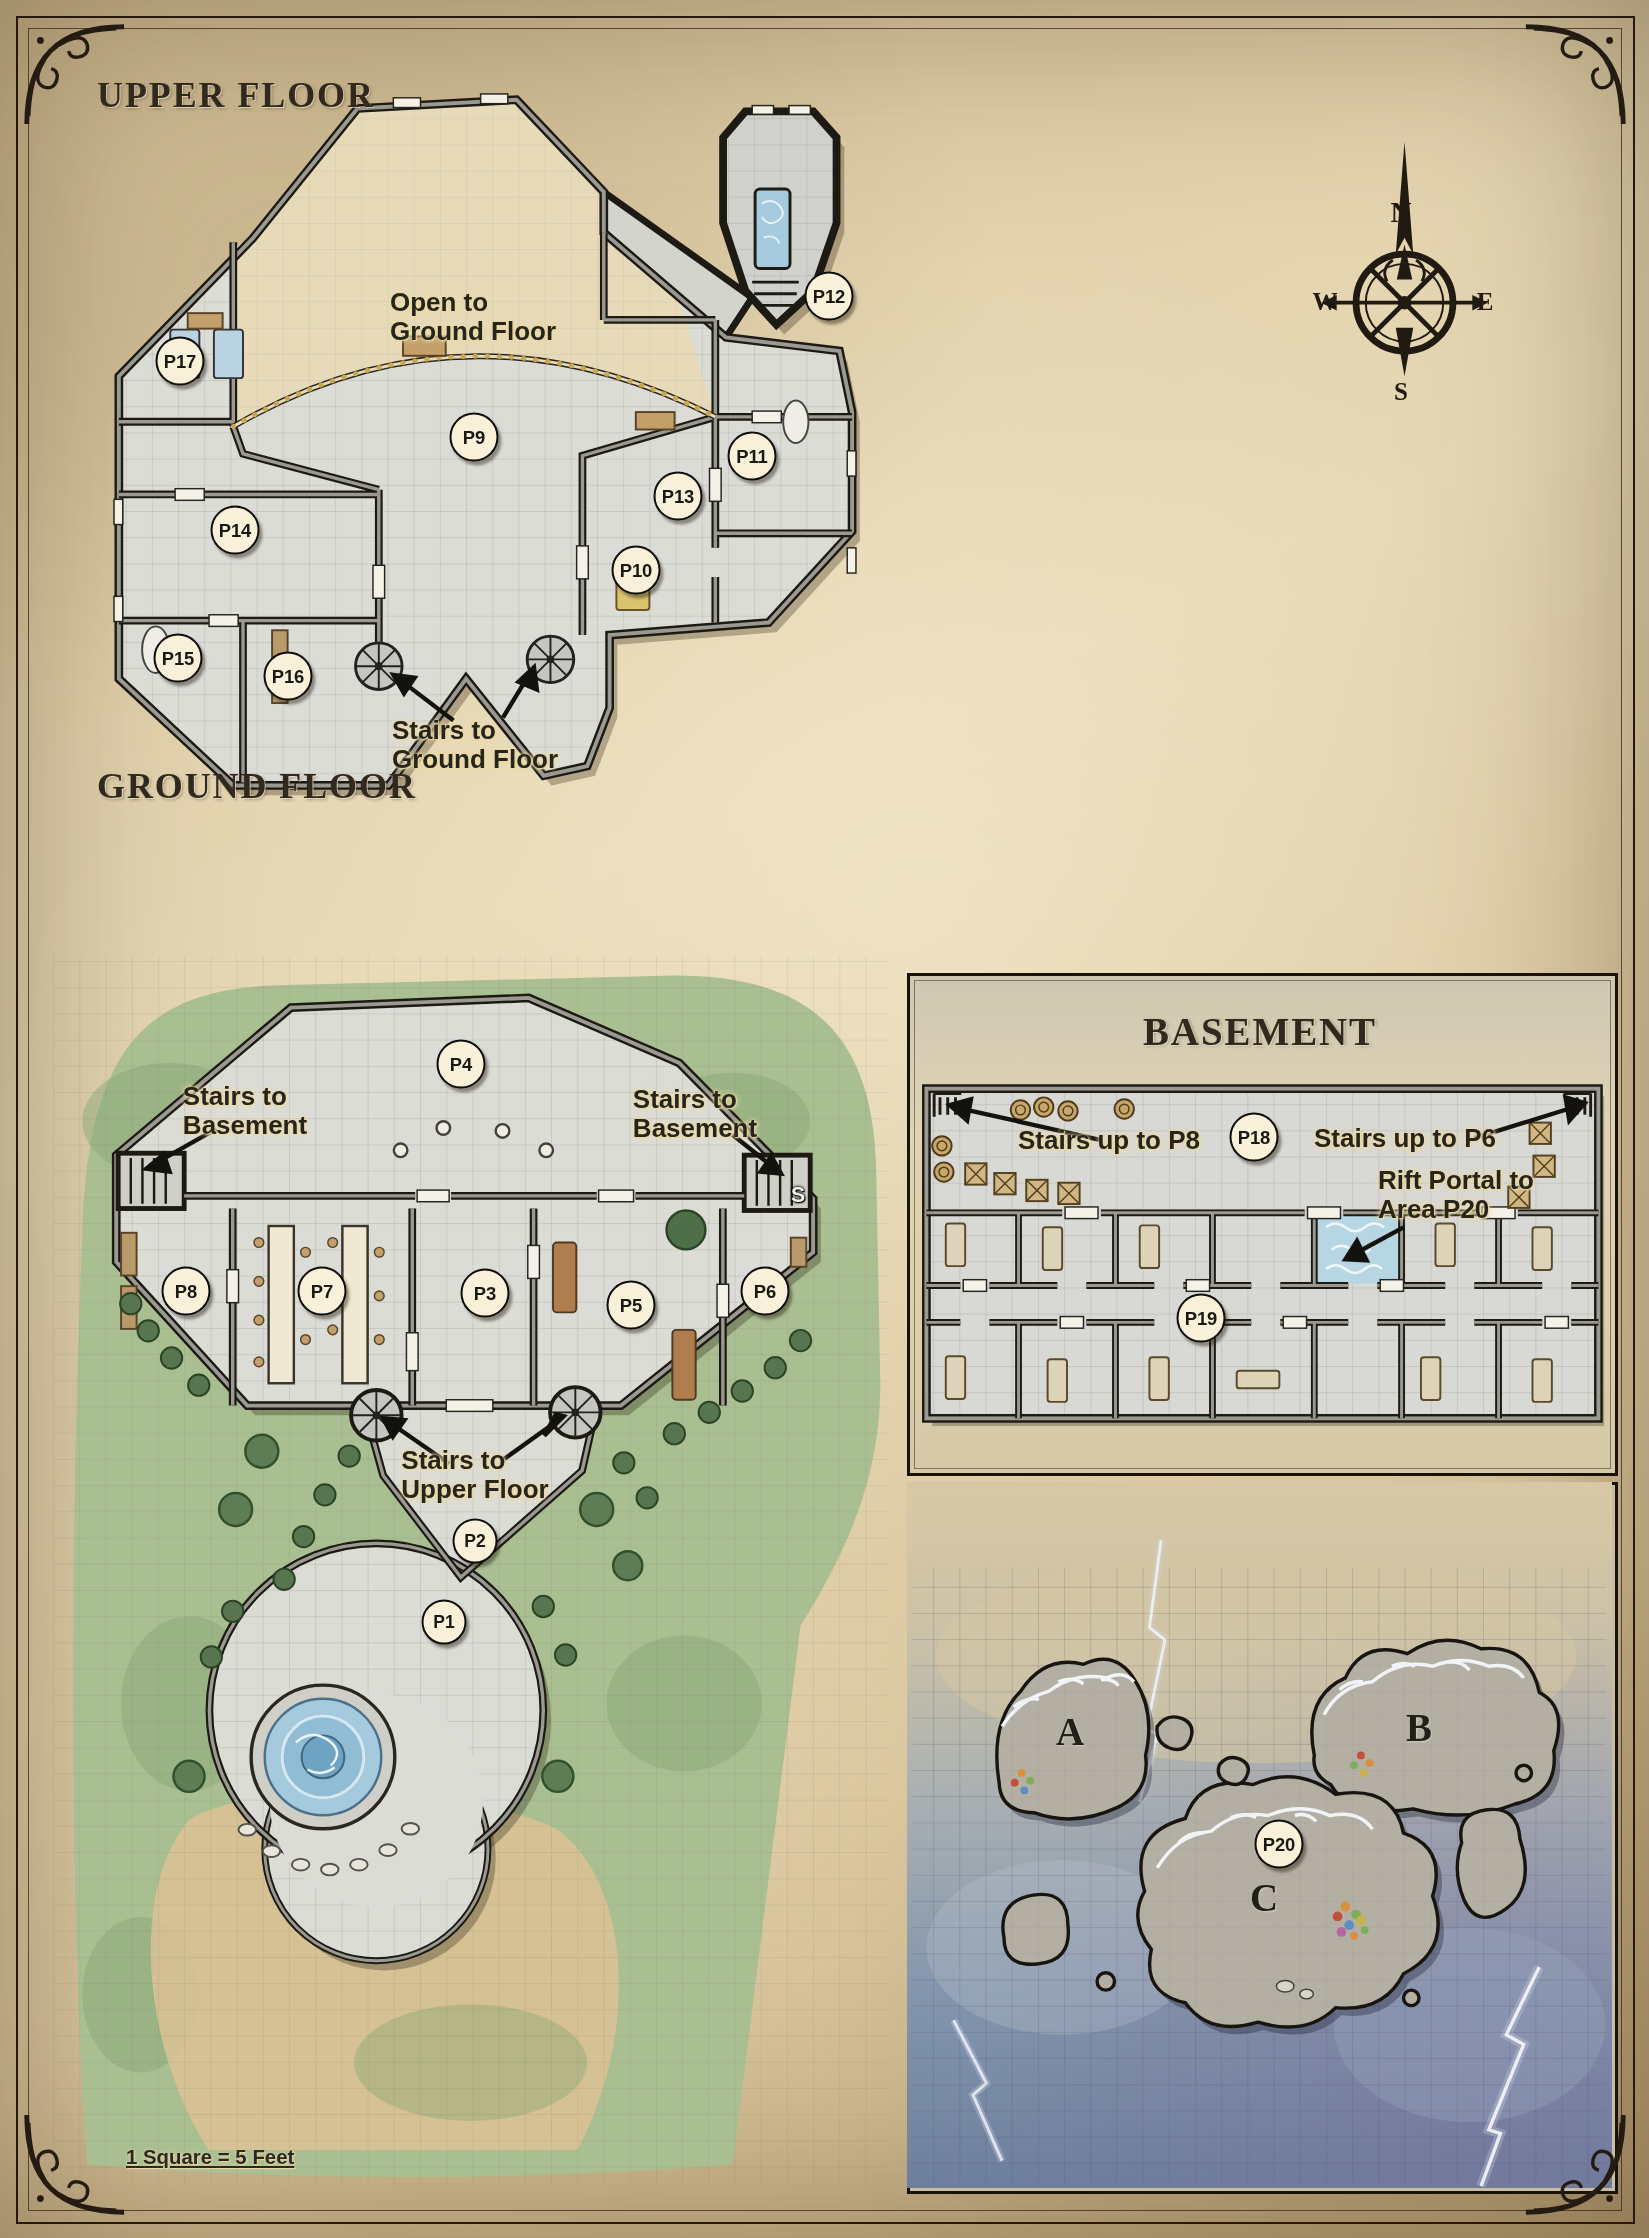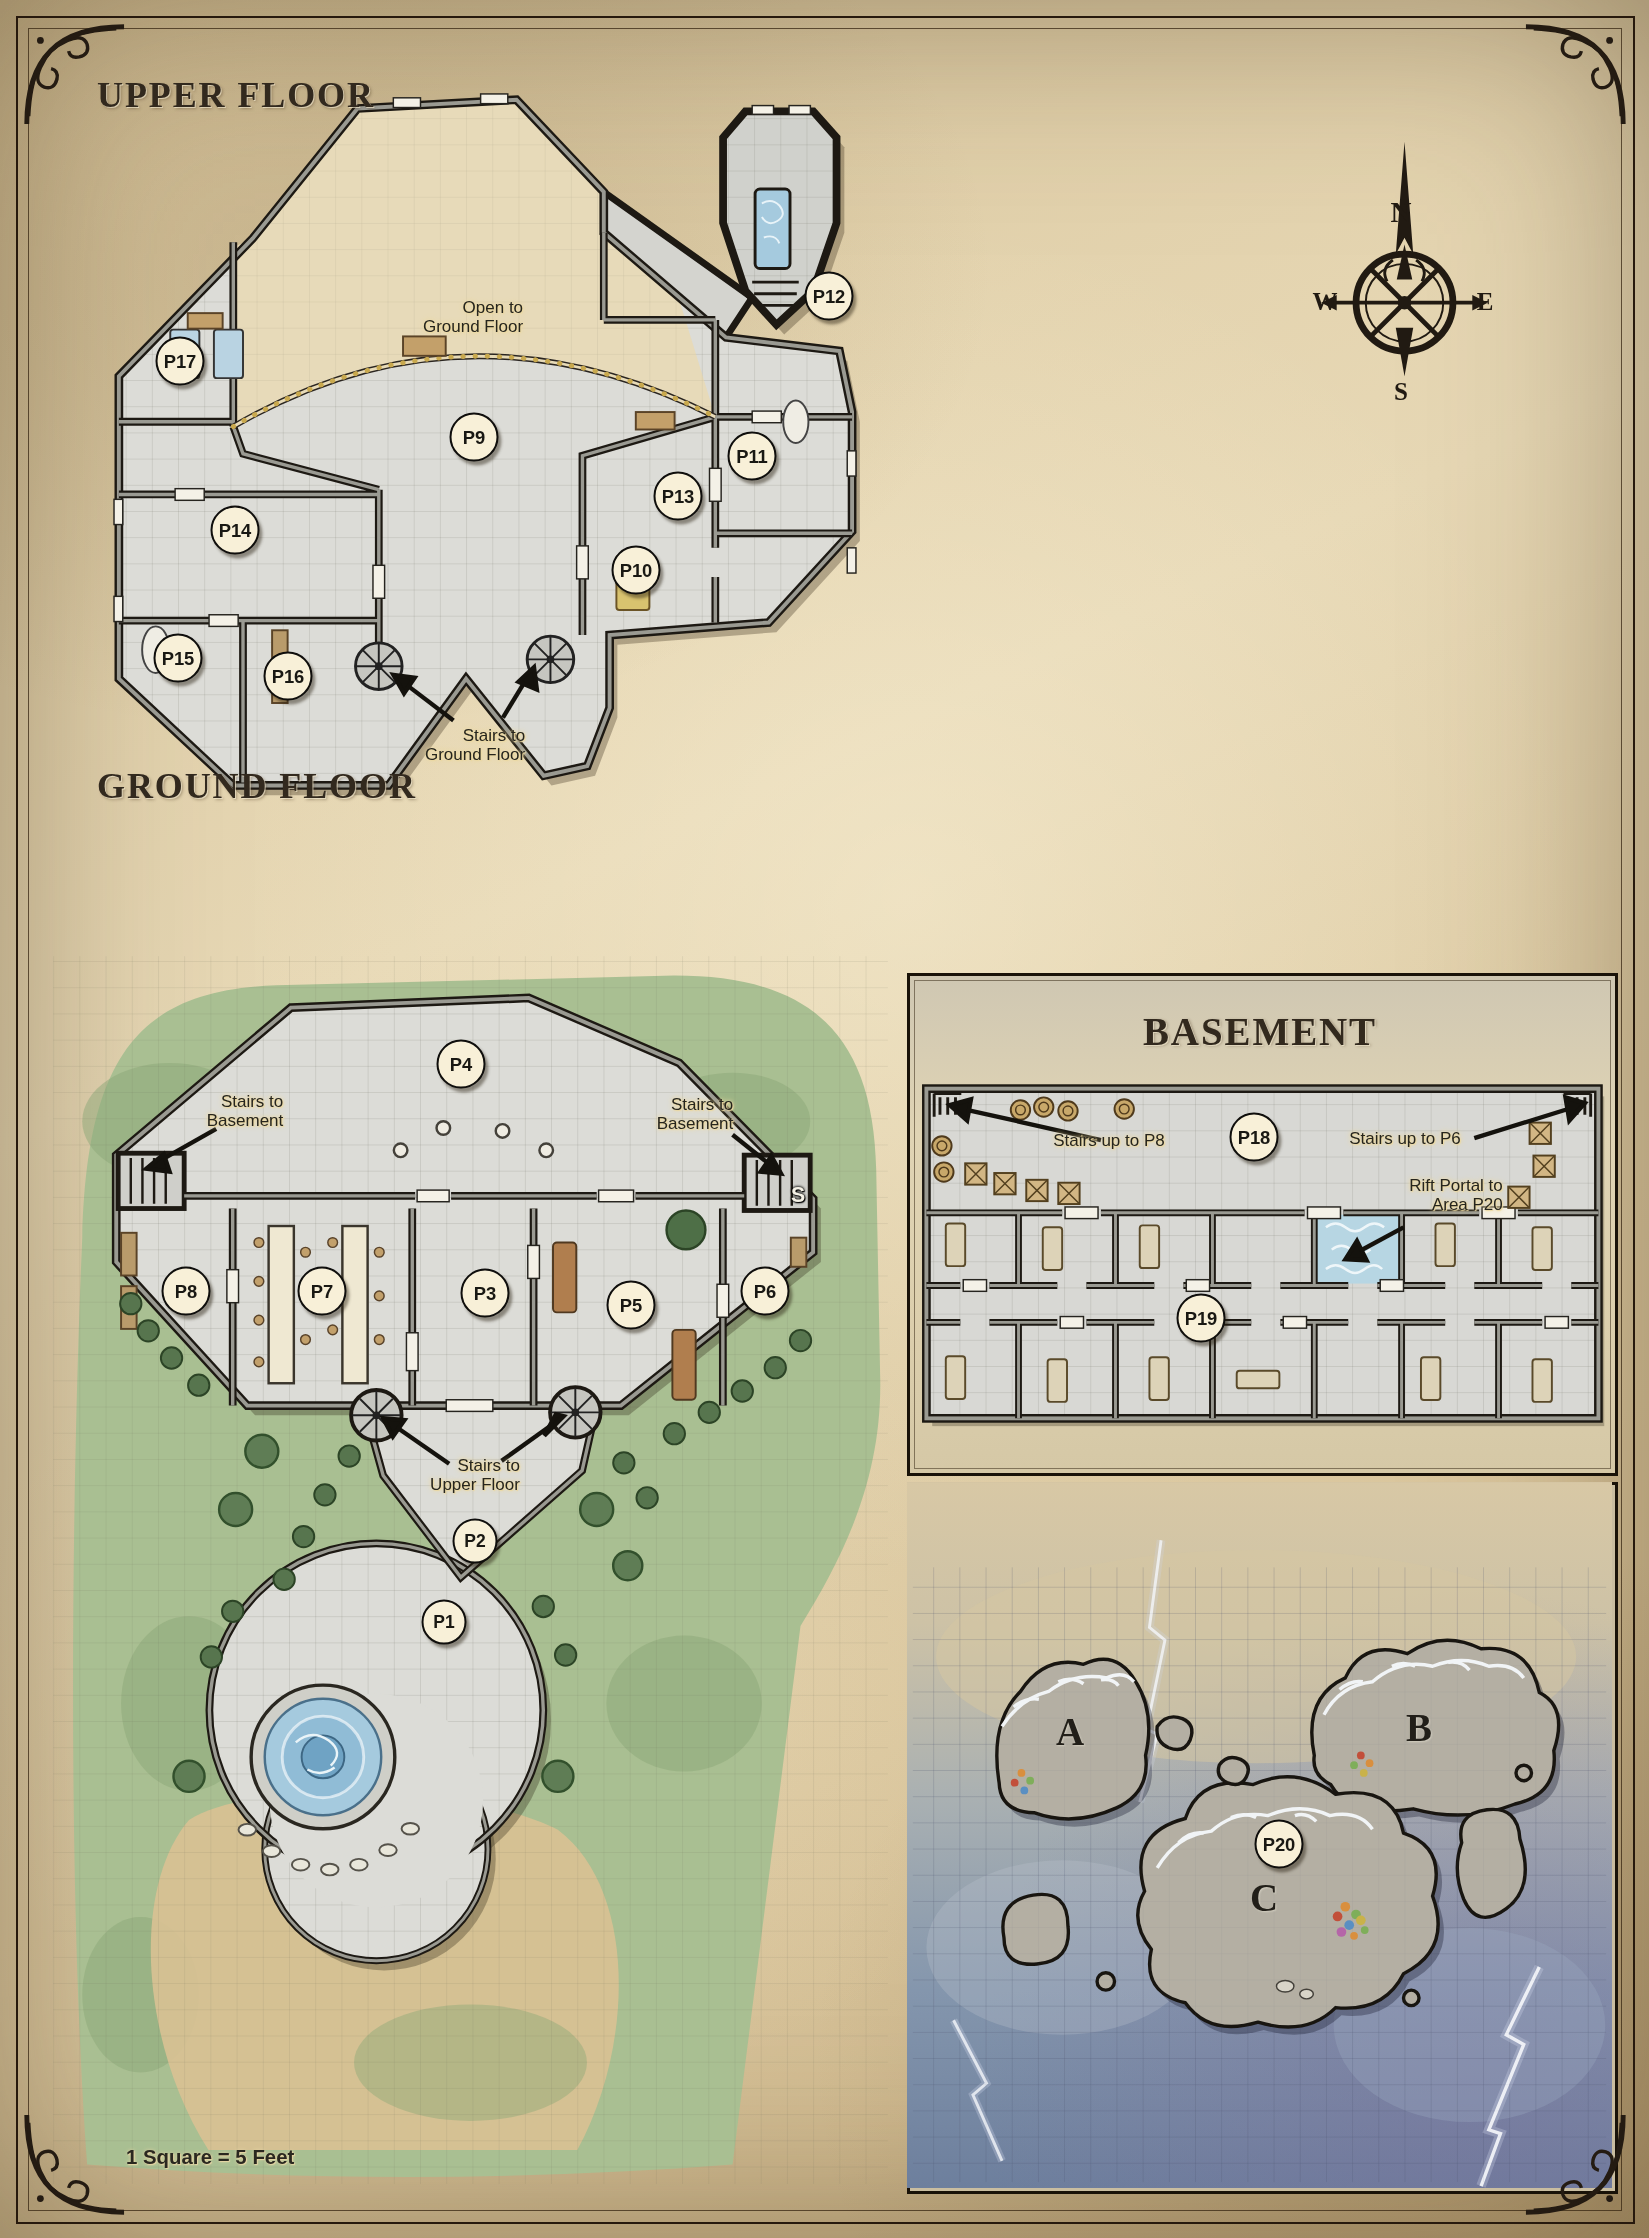--- a/index.html
+++ b/index.html
@@ -11,42 +11,42 @@
       radial-gradient(970px 970px at 55% 40%, rgba(255,248,224,.38), transparent 70%),
       radial-gradient(873px 679px at 30% 75%, rgba(248,238,210,.25), transparent 65%),
       linear-gradient(155deg,#dcc9a0,#e7d8b5 38%,#dac69d 72%,#c9b185);
     box-shadow:inset 0 0 213px rgba(75,55,25,.5);}
   .frame-outer{position:absolute;inset:15.5px;border:2.9px solid #27190d;pointer-events:none;z-index:40;}
   .frame-inner{position:absolute;inset:28px;border:1.5px solid rgba(55,38,18,.75);pointer-events:none;z-index:40;}
   .corner{position:absolute;z-index:41;}
   .h-section{position:absolute;font-family:"Liberation Serif",serif;font-weight:700;
     text-transform:uppercase;color:#32291e;letter-spacing:1.9px;
     text-shadow:1px 1px 0 rgba(246,236,210,.65),1.9px 1.9px 2.9px rgba(70,50,25,.35);z-index:30;}
-  .note{position:absolute;transform:translate(-50%,-50%);white-space:pre-line;text-align:right;
-    font-size:17px;line-height:1.12;font-weight:400;color:#26251d;z-index:30;
+  .note{position:absolute;transform:translate(-50%,-50%);white-space:pre-line;text-align:left;
+    font-size:26px;line-height:1.12;font-weight:700;color:#26251d;z-index:30;
     text-shadow:0 0 3.9px #ecd9a2,0 0 6.8px #ecd9a2,1px 1px 1px #ecd9a2;}
   .badge{position:absolute;width:45px;height:45px;border-radius:50%;background:#f8f0d8;
     border:2.9px solid #0f0e0c;transform:translate(-50%,-50%);display:flex;align-items:center;
     justify-content:center;font-size:18.4px;font-weight:700;color:#191813;z-index:31;
     box-shadow:2.9px 3.9px 2.9px rgba(40,32,15,.45);}
   .badge.sm{width:41px;height:41px;font-size:17.5px;}
   .island-label{position:absolute;transform:translate(-50%,-50%);font-family:"Liberation Serif",serif;
     font-weight:700;font-size:39px;color:#221f19;z-index:31;text-shadow:1px 1px 1.9px rgba(240,235,220,.5);}
   .compass-letter{position:absolute;transform:translate(-50%,-50%);font-family:"Liberation Serif",serif;
     font-weight:700;font-size:29px;color:#211a12;z-index:31;}
   .s-marker{position:absolute;transform:translate(-50%,-50%);font-size:21.3px;font-weight:700;
     color:#f5f2e6;z-index:31;text-shadow:0 0 2.9px #000,0 0 2.9px #000,1px 1px 1px #000;}
   .panel{position:absolute;border:3.4px solid #191208;z-index:10;}
   .panel .inner-line{position:absolute;inset:3.9px;border:1px solid rgba(60,45,25,.55);pointer-events:none;}
   #basement-panel{left:907px;top:973px;width:705px;height:497px;
     background:linear-gradient(180deg,#cfc7b2,#e0d4b4 32%,#dccfad 70%,#d5c8a6);}
   #rift-panel{left:907px;top:1482px;width:705px;height:706px;background:#c9bda0;}
   svg{position:absolute;z-index:11;}
   #scale-note{position:absolute;left:126px;top:2146px;font-size:20.4px;font-weight:600;color:#2a2820;
-    z-index:30;text-shadow:0 0 3.9px #e6d5a4,1px 1px 1px #e6d5a4;}
+    z-index:30;text-shadow:0 0 3.9px #e6d5a4,1px 1px 1px #e6d5a4;text-decoration:underline;}
 </style>
 </head>
 <body>
 
 <div id="canvas">
 
   <div class="frame-outer"></div>
   <div class="frame-inner"></div>
   <svg class="corner" style="left:19.4px;top:19.4px" width="107" height="107" viewBox="0 0 110 110">
       <path d="M8,108 C8,40 40,8 108,8" stroke="#241b12" stroke-width="5" fill="none"></path>

